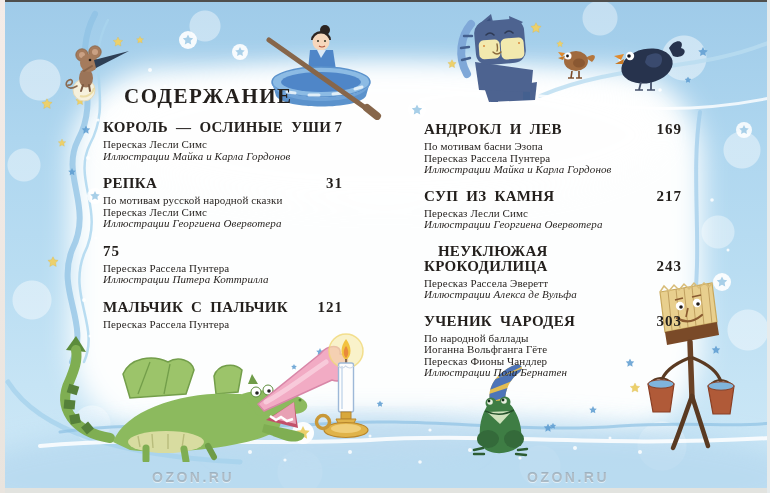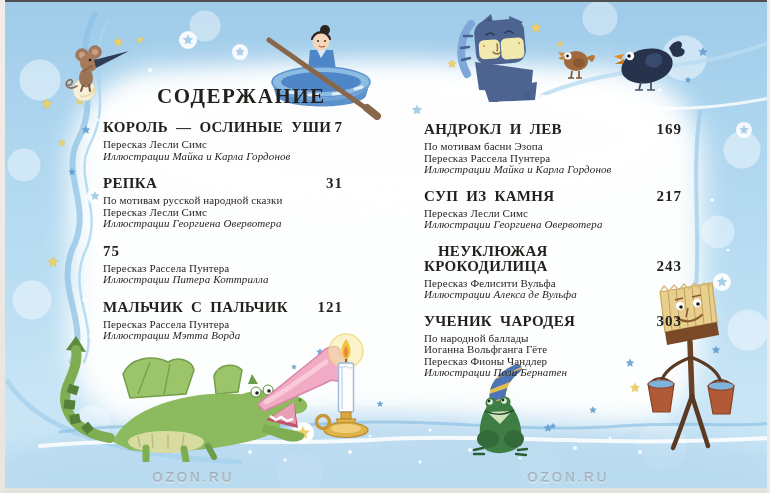--- a/index.html
+++ b/index.html
@@ -27,21 +27,21 @@
   .edge-bottom{position:absolute;left:0;bottom:0;width:770px;height:5px;background:#e2e3df;z-index:40;}
   .edge-left{position:absolute;left:0;top:0;width:5px;height:493px;background:linear-gradient(180deg,#f4ece8,#e9e4de);z-index:40;}
   .edge-right{position:absolute;right:0;top:0;width:3px;height:493px;background:#e6ebec;z-index:40;}
 
   .bg-svg,.deco{position:absolute;z-index:1;}
   .deco{z-index:5;}
   .text-layer{position:absolute;inset:0;z-index:10;color:#231f1c;}
 
   .page-title{
     position:absolute;left:124px;top:84px;
-    font-size:21px;font-weight:bold;letter-spacing:1.5px;margin-left:33px;
+    font-size:21px;font-weight:bold;letter-spacing:1.5px;
   }
   .toc-col{position:absolute;top:120px;}
   .toc-col.left{left:103px;width:240px;}
   .toc-col.right{left:424px;top:122px;width:258px;}
   .entry{margin-bottom:14px;}
   .toc-col.right .entry{margin-bottom:13px;}
   .entry-head{display:flex;justify-content:space-between;align-items:flex-end;text-align:right;}
   .entry-title{
     font-size:15px;font-weight:bold;line-height:15px;
     letter-spacing:.3px;word-spacing:4px;white-space:pre-line;
@@ -423,21 +423,20 @@
           </div>
   </div>
 
   <div class="entry">
     <div class="entry-head">
       <span class="entry-title">МАЛЬЧИК С ПАЛЬЧИК</span>
       <span class="entry-page">121</span>
     </div>
     <div class="entry-lines">
             <div class="credit-line">Пересказ Рассела Пунтера</div>
-            <div class="credit-line italic">Иллюстрации Мэтта Ворда</div>
           </div>
   </div>
 </div>
     <div class="toc-col right">
   <div class="entry">
     <div class="entry-head">
       <span class="entry-title">АНДРОКЛ И ЛЕВ</span>
       <span class="entry-page">169</span>
     </div>
     <div class="entry-lines">
@@ -458,21 +457,21 @@
           </div>
   </div>
 
   <div class="entry">
     <div class="entry-head">
       <span class="entry-title">НЕУКЛЮЖАЯ
 КРОКОДИЛИЦА</span>
       <span class="entry-page">243</span>
     </div>
     <div class="entry-lines">
-            <div class="credit-line">Пересказ Фелисити Вульфа</div>
+            <div class="credit-line">Пересказ Рассела Эверетт</div>
             <div class="credit-line italic">Иллюстрации Алекса де Вульфа</div>
           </div>
   </div>
 
   <div class="entry">
     <div class="entry-head">
       <span class="entry-title">УЧЕНИК ЧАРОДЕЯ</span>
       <span class="entry-page">303</span>
     </div>
     <div class="entry-lines">

